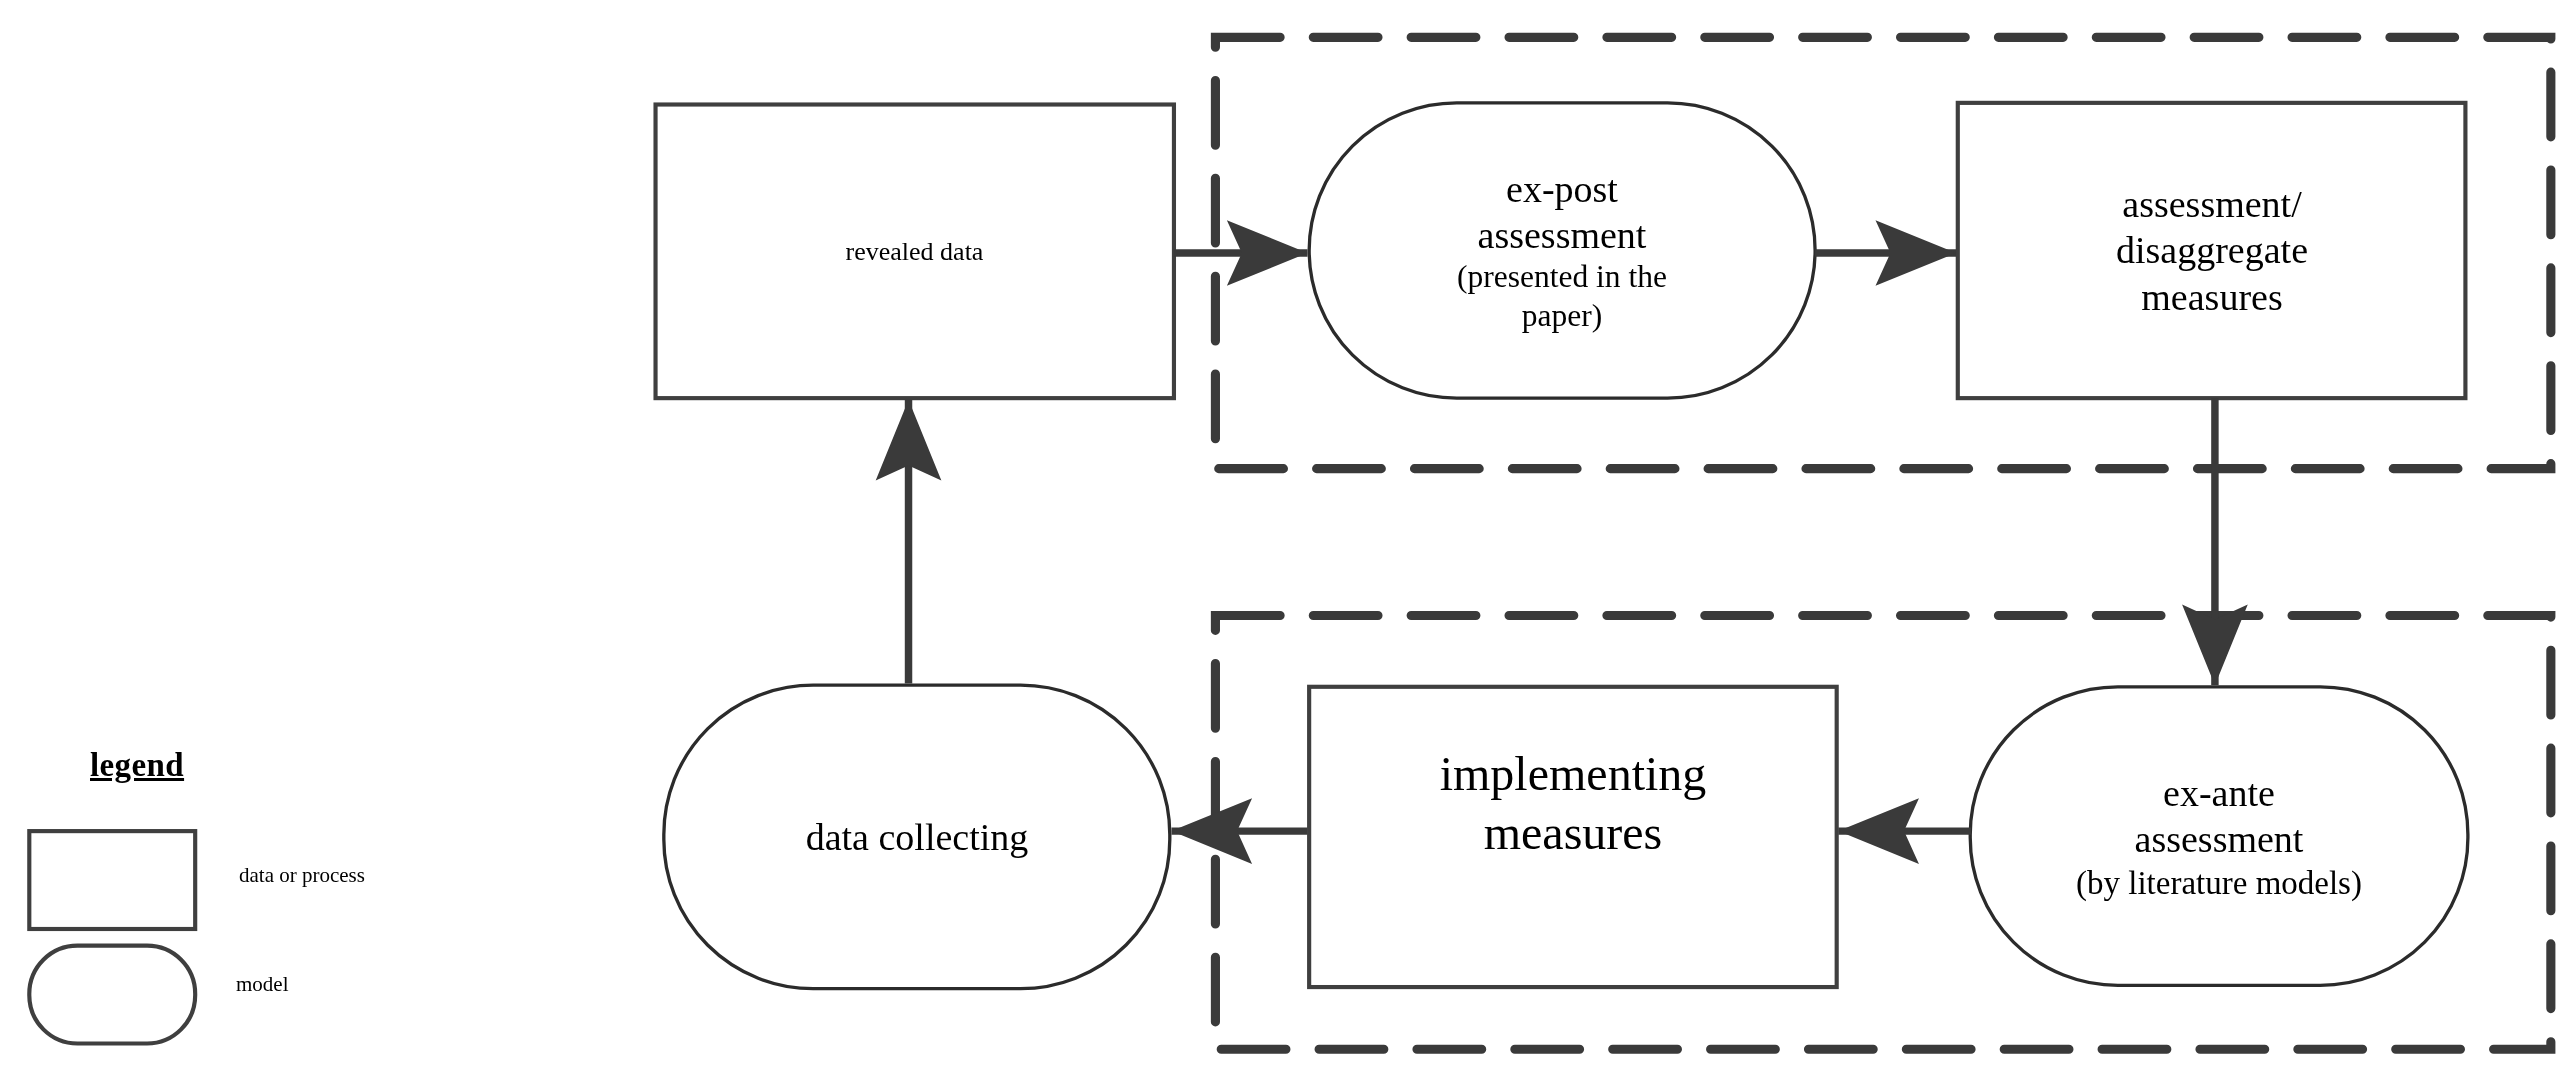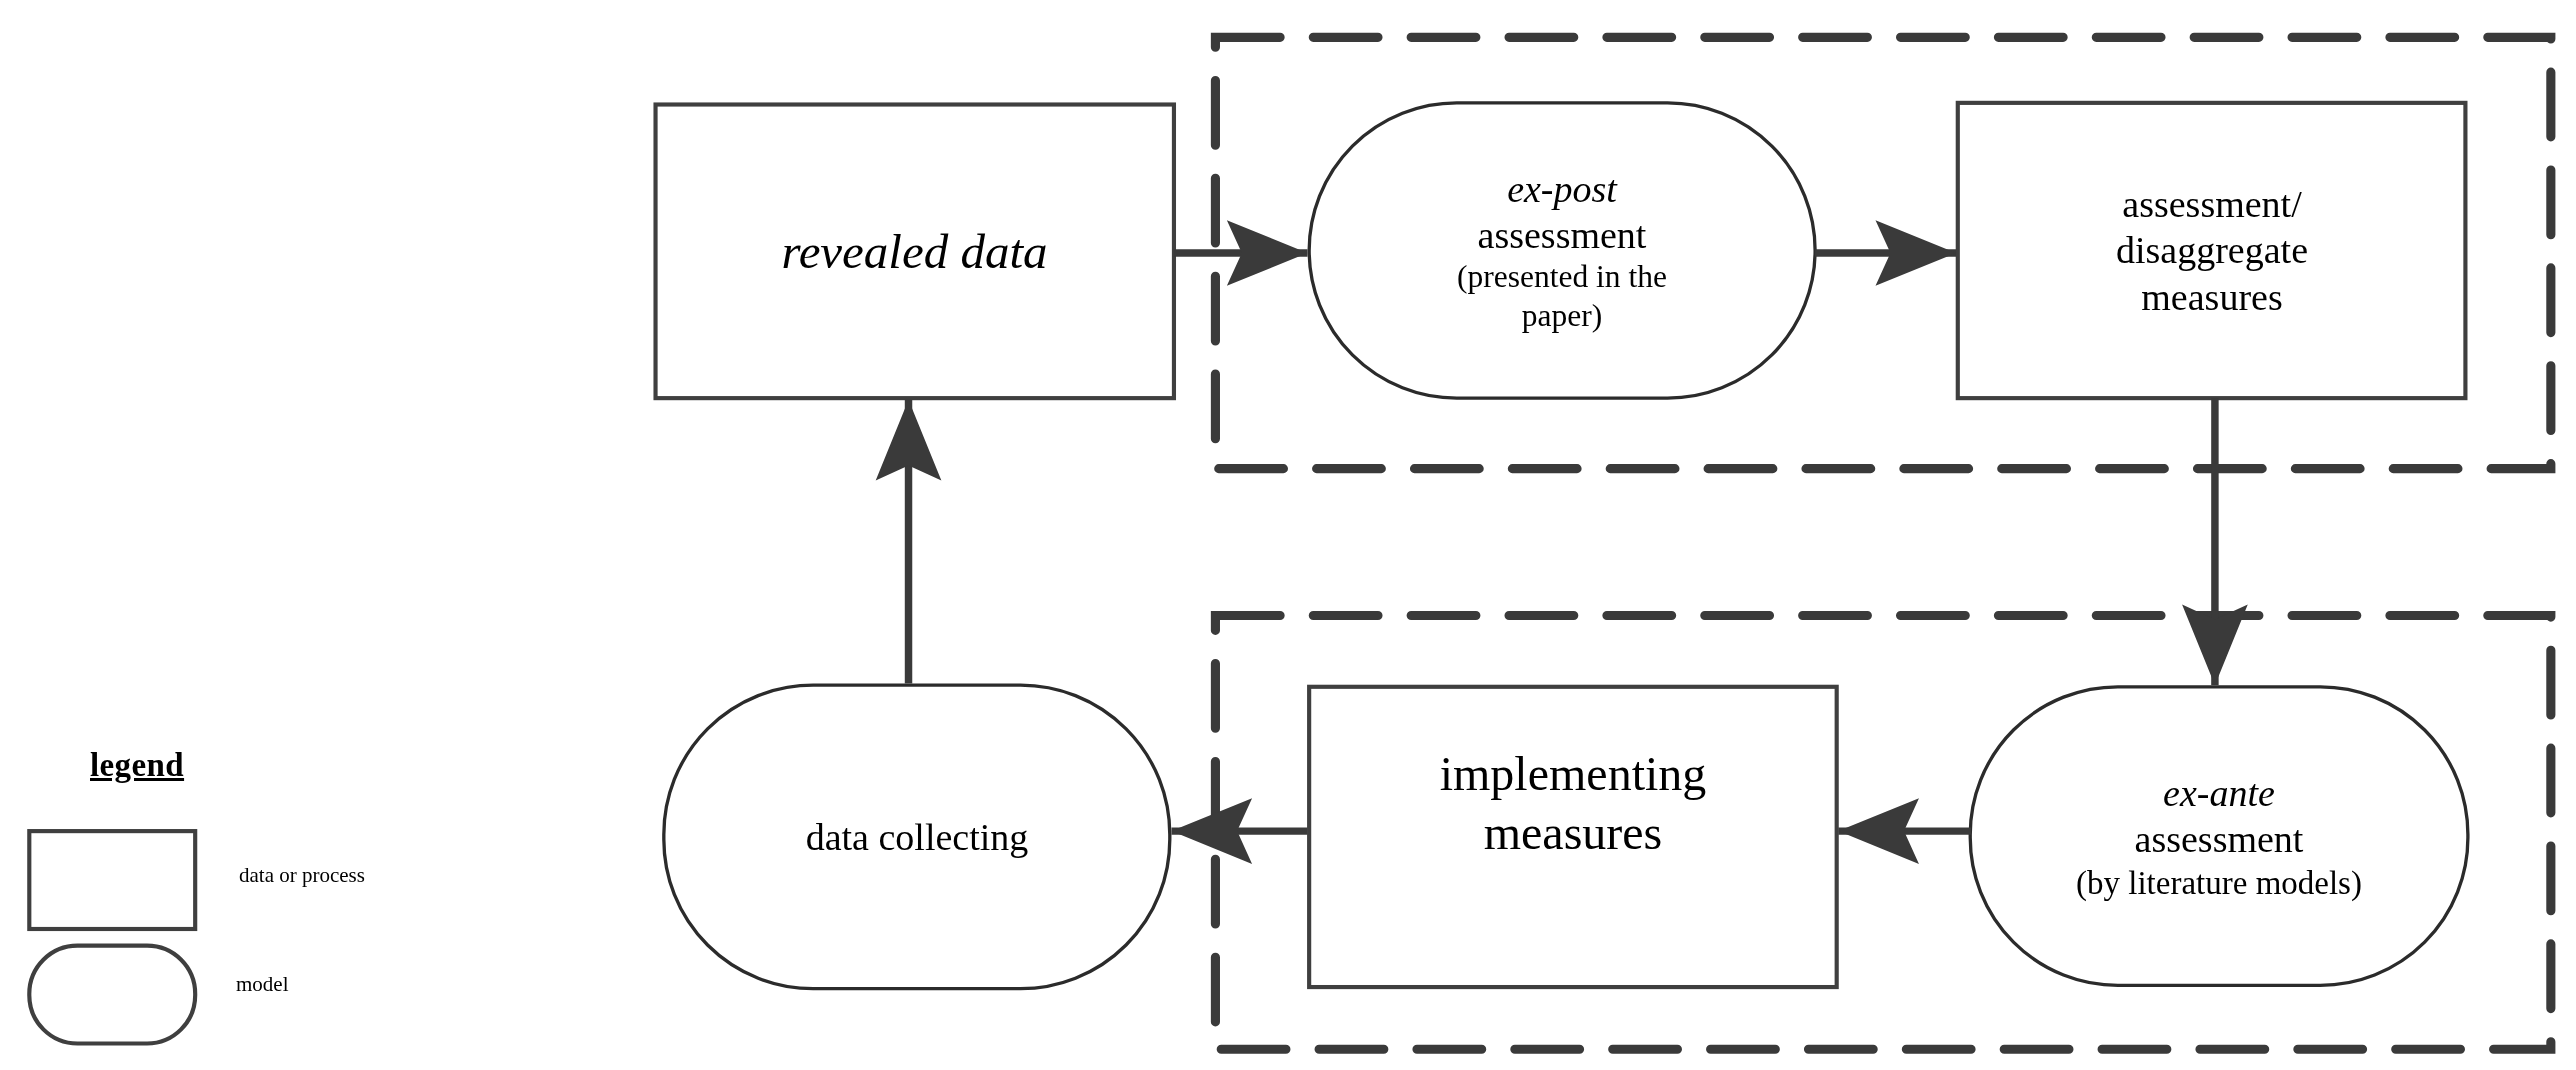--- a/index.html
+++ b/index.html
@@ -29,21 +29,21 @@
     position: absolute;
     display: flex;
     flex-direction: column;
     align-items: center;
     justify-content: center;
     text-align: center;
     line-height: 1.22;
     pointer-events: none;
   }
   .ln { display: block; white-space: nowrap; }
-  .ln-italic { font-style: italic; }
+  .ln-italic { }
   .legend-title {
     position: absolute;
     font-weight: bold;
     font-size: 33px;
     letter-spacing: 0.4px;
   }
   .legend-text {
     position: absolute;
     font-size: 21px;
     white-space: nowrap;
@@ -88,21 +88,21 @@
 
     <line x1="1576" y1="1002" x2="1412" y2="1002" stroke="#3a3a3a" stroke-width="9" marker-end="url(#arrowhead)"></line>
 
     <line x1="1095" y1="824" x2="1095" y2="482" stroke="#3a3a3a" stroke-width="9" marker-end="url(#arrowhead)"></line>
 
     <rect x="35" y="1002" width="200" height="118" fill="#ffffff" stroke="#3f3f3f" stroke-width="5"></rect>
 
     <rect x="35" y="1140" width="200" height="118" rx="58" ry="58" fill="#ffffff" stroke="#3f3f3f" stroke-width="5"></rect>
   </svg>
 
-  <div class="node-label" style="left:655px; top:105px; width:519px; height:294px; font-size:49px;font-style:italic;">
+  <div class="node-label" style="left:655px; top:105px; width:519px; height:294px; font-size:26px;">
     <span class="ln">revealed data</span>
   </div>
 
   <div class="node-label" style="left:1309px; top:103px; width:506px; height:295px; font-size:38px;">
     <span class="ln ln-italic">ex-post</span>
     <span class="ln">assessment</span>
     <span class="ln" style="font-size:31.5px;">(presented in the</span>
     <span class="ln" style="font-size:31.5px;">paper)</span>
   </div>
 

